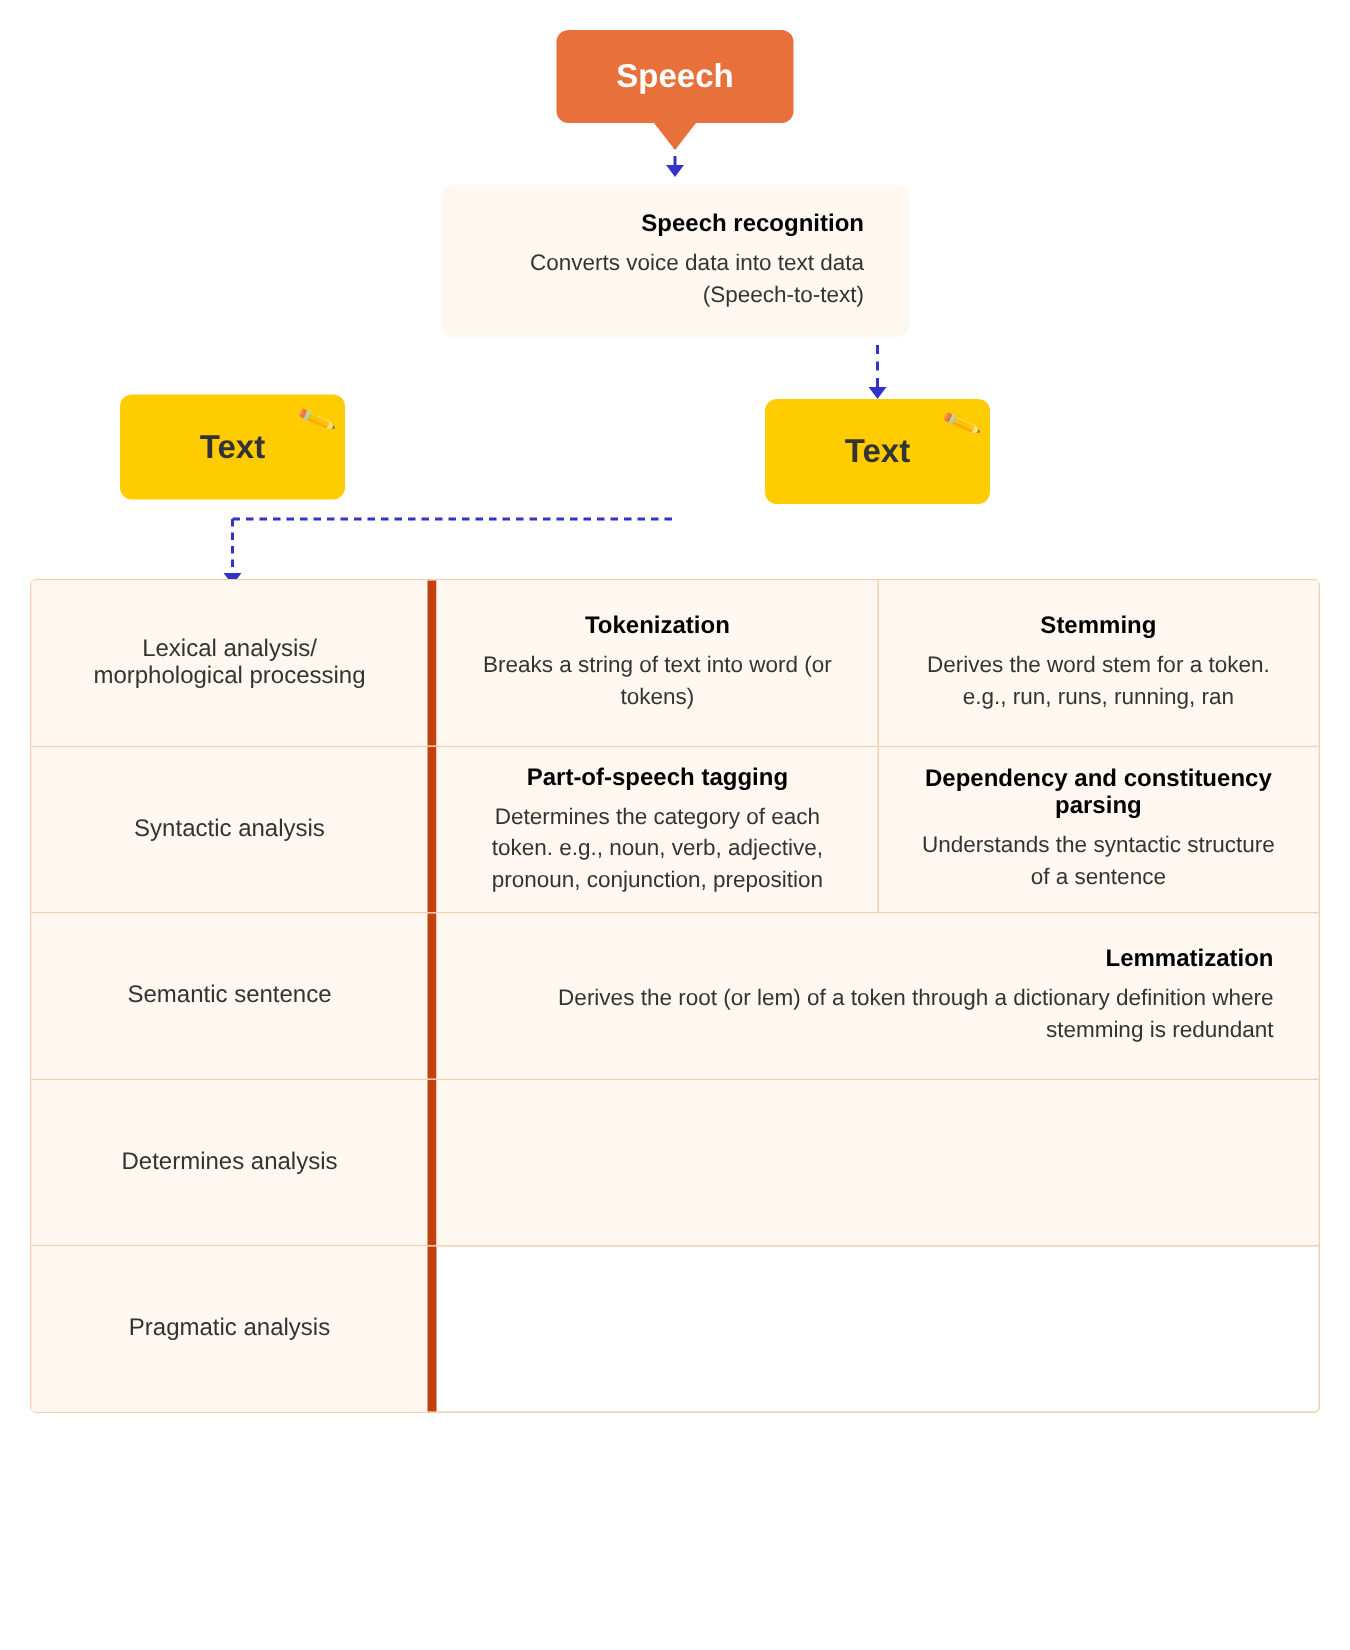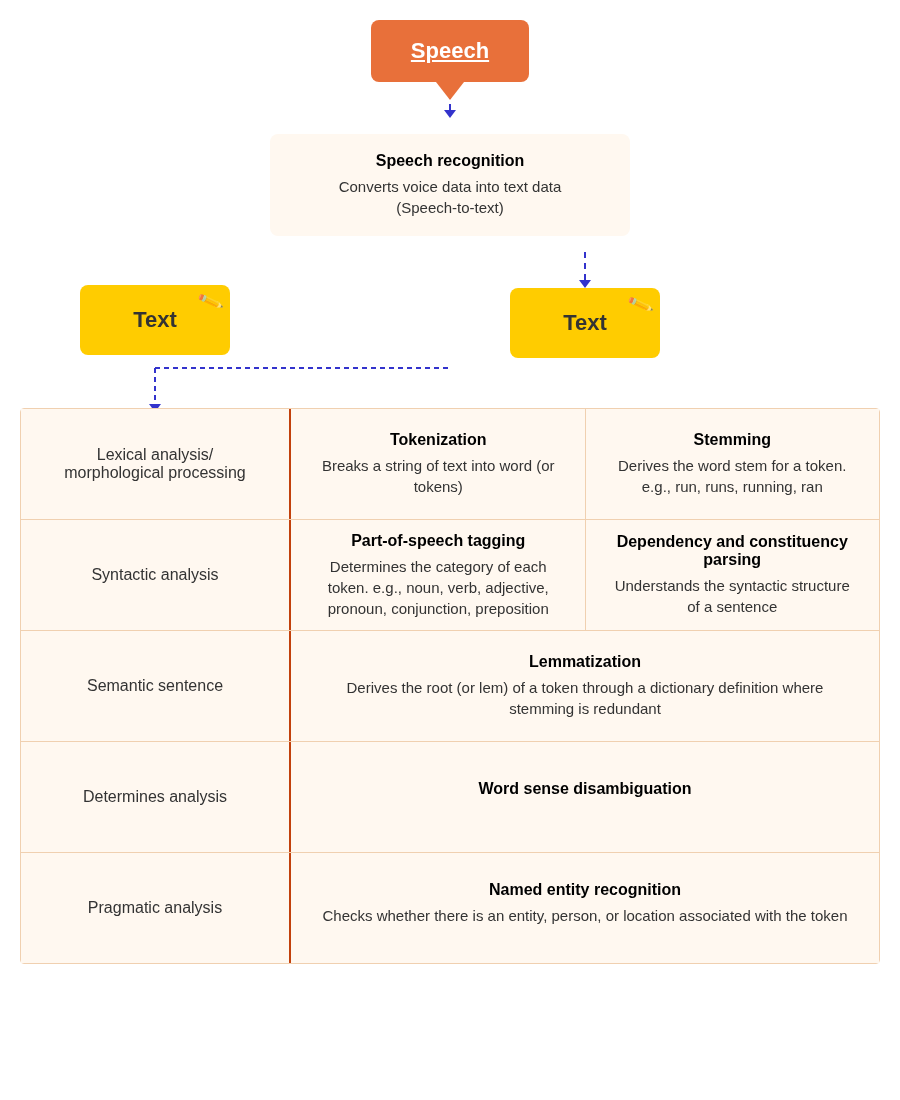--- a/index.html
+++ b/index.html
@@ -26,21 +26,20 @@
 
     .speech-bubble {
       background: #E8703A;
       color: #fff;
       font-size: 22px;
       font-weight: bold;
       padding: 18px 40px;
       border-radius: 8px;
       position: relative;
       text-align: left;
-      text-decoration: underline;
     }
     .speech-bubble::after {
       content: '';
       position: absolute;
       bottom: -18px;
       left: 50%;
       transform: translateX(-50%);
       border-width: 18px 14px 0 14px;
       border-style: solid;
       border-color: #E8703A transparent transparent transparent;
@@ -51,23 +50,23 @@
       width: 2px;
       border-left: 2px dashed #3333cc;
       margin: 0 auto;
     }
 
     
     .speech-rec-box {
       background: #fff8f0;
       border-radius: 8px;
       padding: 18px 30px;
-      text-align: center;
-      width: 360px;
-      margin: 16px auto;
+      text-align: right;
+      width: 312px;
+      margin: 5px auto;
     }
 
     .text-node {
       background: #FFCC00;
       border-radius: 8px;
       padding: 22px 30px;
       font-size: 22px;
       font-weight: bold;
       color: #333;
       position: relative;
@@ -124,21 +123,21 @@
       display: grid;
       grid-template-columns: 270px 1fr;
       border-bottom: 1px solid #f0d0b0;
     }
     .row:last-child {
       border-bottom: none;
     }
 
     .row-left {
       background: #fff8f0;
-      border-right: 2px solid #c2410c;
+      border-right: 6px solid #c2410c;
       display: flex;
       align-items: center;
       justify-content: center;
       padding: 25px 15px;
       font-size: 16px;
       color: #333;
       text-align: center;
       min-height: 110px;
     }
 
@@ -160,21 +159,21 @@
       display: flex;
       flex-direction: column;
       justify-content: center;
     }
     .sub-right:last-child {
       border-right: none;
     }
 
     .row-right-single {
       padding: 22px 30px;
-      text-align: center;
+      text-align: right;
       min-height: 100px;
       display: flex;
       flex-direction: column;
       justify-content: center;
     }
 
     
     .content-section {
       border: 1px solid #f0d0b0;
       border-radius: 4px;
@@ -318,32 +317,25 @@
         </div>
       </div>
     </div>
 
     <div class="row">
       <div class="row-left">
         <span>Determines analysis</span>
       </div>
       <div class="row-right">
         <div class="row-right-single">
-          <div class="cell-title">Word sense disambiguation</div>
         </div>
       </div>
     </div>
 
     <div class="row">
       <div class="row-left">
         <span>Pragmatic analysis</span>
       </div>
-      <div class="row-right">
-        <div class="row-right-single">
-          <div class="cell-title">Named entity recognition</div>
-          <div class="cell-text">Checks whether there is an entity, person, or location associated with the token</div>
-        </div>
-      </div>
     </div>
 
   </div>
 
 </div>
 
 </body></html>

